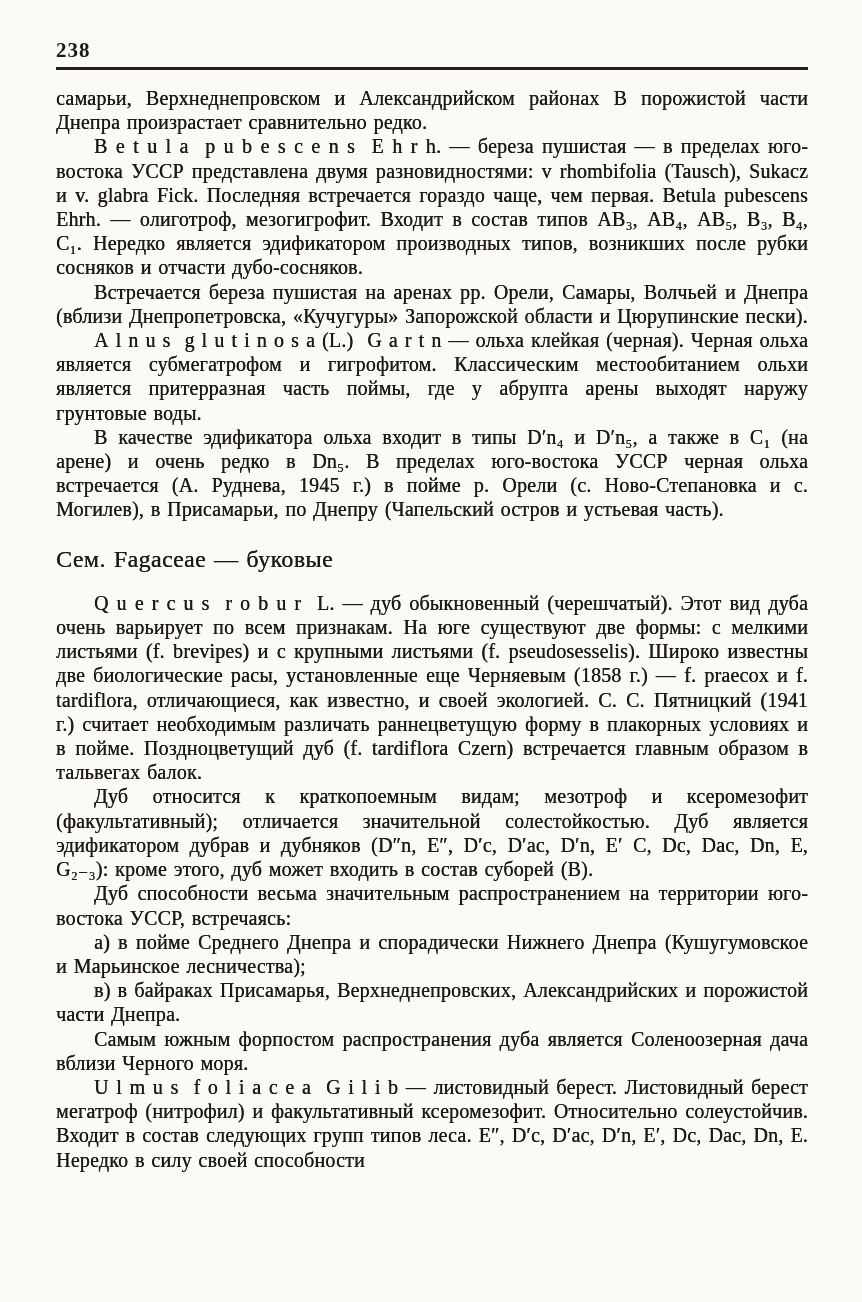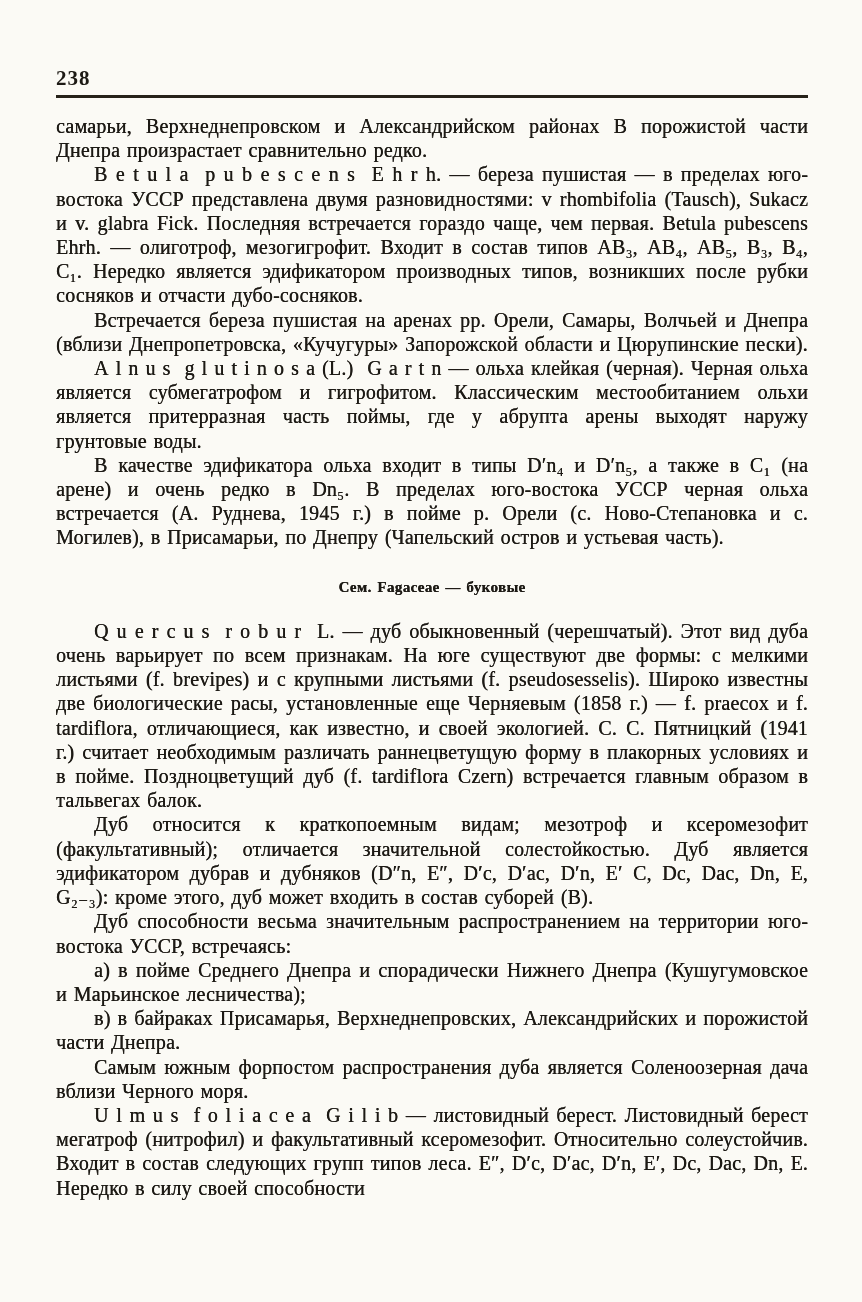--- a/index.html
+++ b/index.html
@@ -7,21 +7,21 @@
     padding: 0;
     background: #d9d6cf;
   }
   .page {
     position: relative;
     width: 862px;
     height: 1302px;
     margin: 0 auto;
     background: #fbfaf5;
     box-sizing: border-box;
-    padding: 66px 54px 0 56px;
+    padding: 38px 54px 0 56px;
     overflow: hidden;
     color: #1d1a15;
     font-family: "Liberation Serif", "DejaVu Serif", serif;
   }
   .running-head {
     position: relative;
     height: 26px;
   }
   .page-number {
     position: absolute;
@@ -55,23 +55,23 @@
     text-shadow: 0.3px 0 0 currentColor; 
   }
   .para {
     margin: 0;
     text-indent: 38px;
   }
   .para.no-indent {
     text-indent: 0;
   }
   .section-heading {
-    font-size: 15px;
-    font-weight: bold;
-    text-align: center;
+    font-size: 24px;
+    font-weight: normal;
+    text-align: left;
     margin: 25px 0 20px 0;
     letter-spacing: 0.4px;
     text-shadow: 0.3px 0 0 currentColor;
   }
 </style>
 </head>
 <body>
 
 <main class="page">
 

